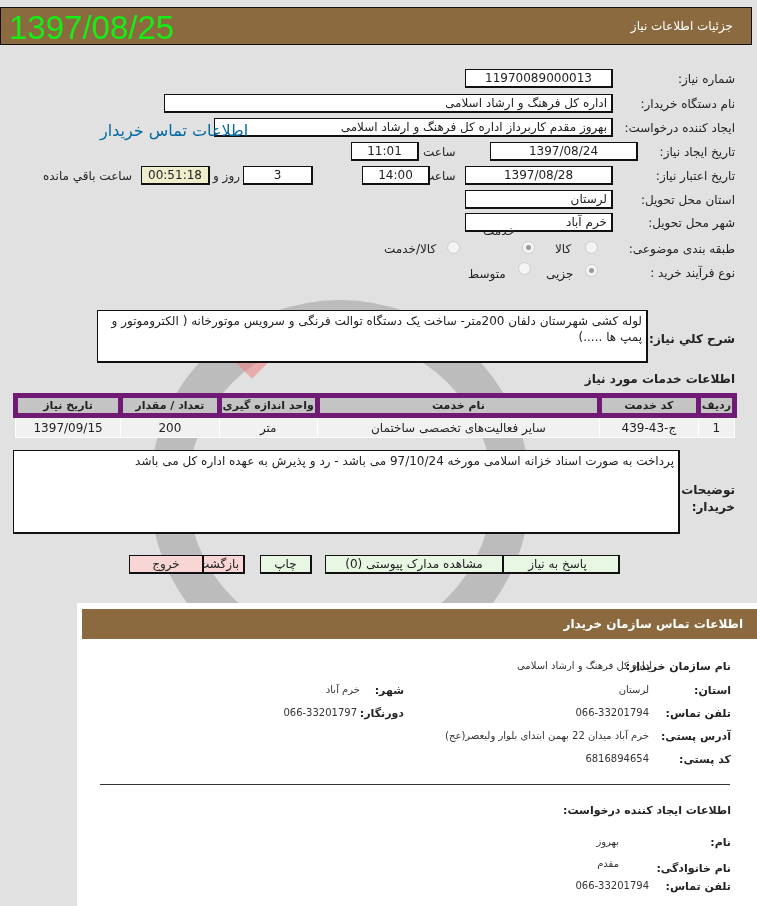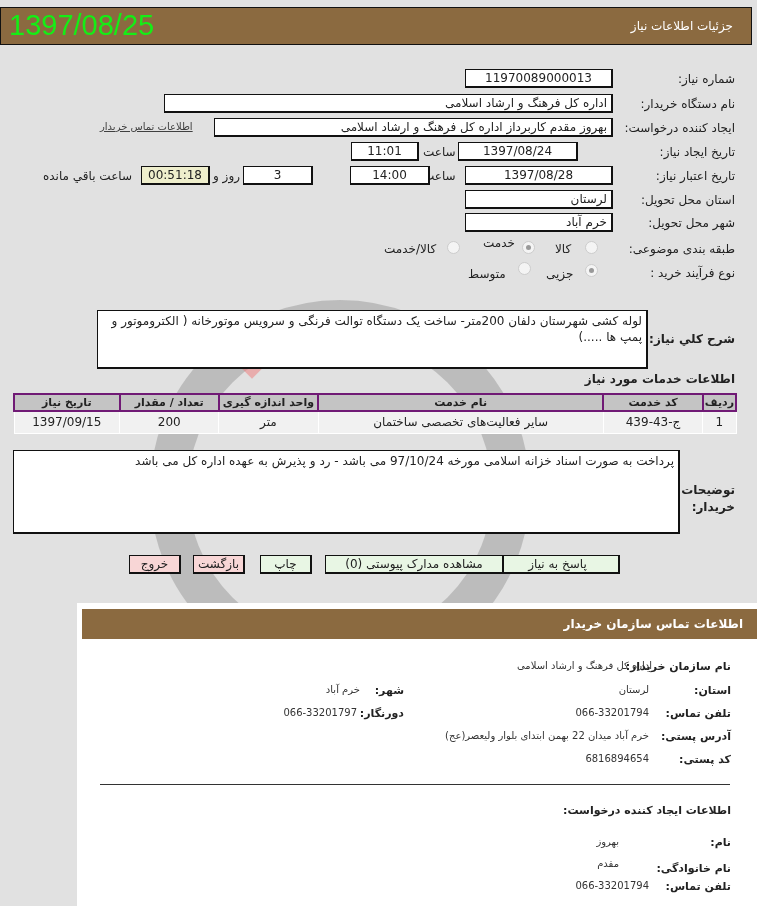--- a/index.html
+++ b/index.html
@@ -13,52 +13,52 @@
   }
   .header {
     position: absolute; left: 0; top: 7px; width: 752px; height: 38px;
     background: #8b6a40; border: 1px solid #111;
   }
   .header .title {
     position: absolute; right: 18px; top: 11px; color: #fff; font-size: 12px;
   }
   .header .date {
     position: absolute; left: 8px; top: 1px; color: #15ee15;
-    font-family: "Liberation Sans", sans-serif; font-size: 29px;
+    font-family: "Liberation Sans", sans-serif; font-size: 33px;
   }
   .lbl { position: absolute; font-size: 12px; color: #222; direction: rtl; white-space: nowrap; }
   .box {
     position: absolute; background: #fff; border: 1px solid #111;
     border-right-width: 2px; border-bottom-width: 2px;
     height: 19px; font-size: 12px; line-height: 16px; padding: 0 4px;
     white-space: nowrap; overflow: hidden; direction: rtl;
   }
   .box.center { text-align: center; }
   .box.timer { background: #eeeecc; }
-  .link { position: absolute; color: #404040; font-size: 10px; white-space: nowrap; text-decoration: underline; }
+  .link { position: absolute; color: #0369a1; font-size: 16px; white-space: nowrap; }
   .radio {
     position: absolute; width: 13px; height: 13px; border-radius: 50%;
     border: 1px solid #ccc; background: #f4f4f4;
   }
   .radio.on::after {
     content: ""; position: absolute; left: 3px; top: 3px; width: 5px; height: 5px;
     border-radius: 50%; background: #999;
   }
   .ta {
     position: absolute; background: #fff; border: 1px solid #111;
     border-right-width: 2px; border-bottom-width: 2px;
     direction: rtl; font-size: 12px; padding: 2px 4px; line-height: 16px;
   }
   .bold-lbl { position: absolute; font-weight: bold; font-size: 12px; direction: rtl; white-space: nowrap; }
   table.svc {
     position: absolute; left: 13px; top: 393px; width: 724px;
     border-collapse: collapse; direction: rtl; font-size: 12px;
   }
   table.svc th {
-    background: #c4c4c4; font-weight: bold; height: 16px; border: 2px solid #701a75;
+    background: #c4c4c4; font-weight: bold; height: 16px; border: 5px solid #701a75;
     color: #222; font-size: 11px;
   }
   table.svc td {
     background: #f1f1f1; height: 22px; text-align: center; border: 1px solid #fff;
   }
   .btn {
     position: absolute; height: 19px; border: 1px solid #111;
     border-right-width: 2px; border-bottom-width: 2px;
     background: #e8f6e4; font-size: 12px; text-align: center; line-height: 16px;
     direction: rtl;
@@ -100,55 +100,55 @@
 <div class="box center" style="left:465px; top:69px; width:148px;">11970089000013</div>
 
 <span class="lbl" style="right:22px; top:97px;">نام دستگاه خریدار:</span>
 <div class="box" style="left:164px; top:94px; width:449px;">اداره کل فرهنگ و ارشاد اسلامی</div>
 
 <span class="lbl" style="right:22px; top:121px;">ایجاد کننده درخواست:</span>
 <div class="box" style="left:214px; top:118px; width:399px;">بهروز مقدم کاربرداز اداره کل فرهنگ و ارشاد اسلامی</div>
 <span class="link" style="left:100px; top:121px;">اطلاعات تماس خریدار</span>
 
 <span class="lbl" style="right:22px; top:145px;">تاریخ ایجاد نیاز:</span>
-<div class="box center" style="left:458px; top:142px; width:120px;">1397/08/24</div>
+<div class="box center" style="left:490px; top:142px; width:148px;">1397/08/24</div>
 <span class="lbl" style="left:423px; top:145px;">ساعت</span>
 <div class="box center" style="left:351px; top:142px; width:68px;">11:01</div>
 
 <span class="lbl" style="right:22px; top:169px;">تاریخ اعتبار نیاز:</span>
 <div class="box center" style="left:465px; top:166px; width:148px;">1397/08/28</div>
 <span class="lbl" style="left:423px; top:169px;">ساعت</span>
-<div class="box center" style="left:350px; top:166px; width:80px;">14:00</div>
+<div class="box center" style="left:362px; top:166px; width:68px;">14:00</div>
 <div class="box center" style="left:243px; top:166px; width:70px;">3</div>
 <span class="lbl" style="left:213px; top:169px;">روز و</span>
 <div class="box center timer" style="left:141px; top:166px; width:69px;">00:51:18</div>
 <span class="lbl" style="left:43px; top:169px;">ساعت باقي مانده</span>
 
 <span class="lbl" style="right:22px; top:193px;">استان محل تحویل:</span>
 <div class="box" style="left:465px; top:190px; width:148px;">لرستان</div>
 
 <span class="lbl" style="right:22px; top:216px;">شهر محل تحویل:</span>
 <div class="box" style="left:465px; top:213px; width:148px;">خرم آباد</div>
 
 <span class="lbl" style="right:22px; top:242px;">طبقه بندی موضوعی:</span>
 <span class="radio" style="left:585px; top:241px;"></span>
 <span class="lbl" style="left:555px; top:242px;">کالا</span>
 <span class="radio on" style="left:522px; top:241px;"></span>
-<span class="lbl" style="left:483px; top:236px;">خدمت</span>
+<span class="lbl" style="left:483px; top:224px;">خدمت</span>
 <span class="radio" style="left:447px; top:241px;"></span>
 <span class="lbl" style="left:384px; top:242px;">کالا/خدمت</span>
 
 <span class="lbl" style="right:22px; top:266px;">نوع فرآیند خرید :</span>
 <span class="radio on" style="left:585px; top:264px;"></span>
 <span class="lbl" style="left:546px; top:267px;">جزیی</span>
 <span class="radio" style="left:518px; top:262px;"></span>
 <span class="lbl" style="left:468px; top:267px;">متوسط</span>
 
 <span class="bold-lbl" style="right:22px; top:332px;">شرح کلي نياز:</span>
-<div class="ta" style="left:97px; top:310px; width:551px; height:59px;">لوله کشی شهرستان دلفان 200متر- ساخت یک دستگاه توالت فرنگی و سرویس موتورخانه ( الکتروموتور و پمپ ها .....)</div>
+<div class="ta" style="left:97px; top:310px; width:551px; height:53px;">لوله کشی شهرستان دلفان 200متر- ساخت یک دستگاه توالت فرنگی و سرویس موتورخانه ( الکتروموتور و پمپ ها .....)</div>
 
 <span class="bold-lbl" style="right:22px; top:372px;">اطلاعات خدمات مورد نیاز</span>
 
 <table class="svc">
   <thead>
     <tr>
       <th style="width:30px;">ردیف</th>
       <th style="width:100px;">کد خدمت</th>
       <th style="width:288px;">نام خدمت</th>
       <th style="width:100px;margin-left:28px;">واحد اندازه گیری</th>
@@ -168,21 +168,21 @@
   </tbody>
 </table>
 
 <span class="bold-lbl" style="right:22px; top:482px; width:55px; white-space:normal; line-height:17px;">توضیحات خریدار:</span>
 <div class="ta" style="left:13px; top:450px; width:667px; height:84px;">پرداخت به صورت اسناد خزانه اسلامی مورخه 97/10/24 می باشد - رد و پذیرش به عهده اداره کل می باشد</div>
 
 <div class="btn" style="left:496px; top:555px; width:124px;">پاسخ به نیاز</div>
 <div class="btn" style="left:325px; top:555px; width:179px;">مشاهده مدارک پیوستی (0)</div>
 <div class="btn" style="left:260px; top:555px; width:52px;">چاپ</div>
 <div class="btn red" style="left:193px; top:555px; width:52px;">بازگشت</div>
-<div class="btn red" style="left:129px; top:555px; width:52px;">خروج</div>
+<div class="btn red" style="left:129px; top:555px; width:75px;">خروج</div>
 
 <div class="card">
   <div class="card-head">
     <span>اطلاعات تماس سازمان خریدار</span>
   </div>
 
   <span class="k" style="right:26px; top:57px;">نام سازمان خریدار:</span>
   <span class="v" style="right:105px; top:57px;">اداره کل فرهنگ و ارشاد اسلامی</span>
 
   <span class="k" style="right:26px; top:81px;">استان:</span>

